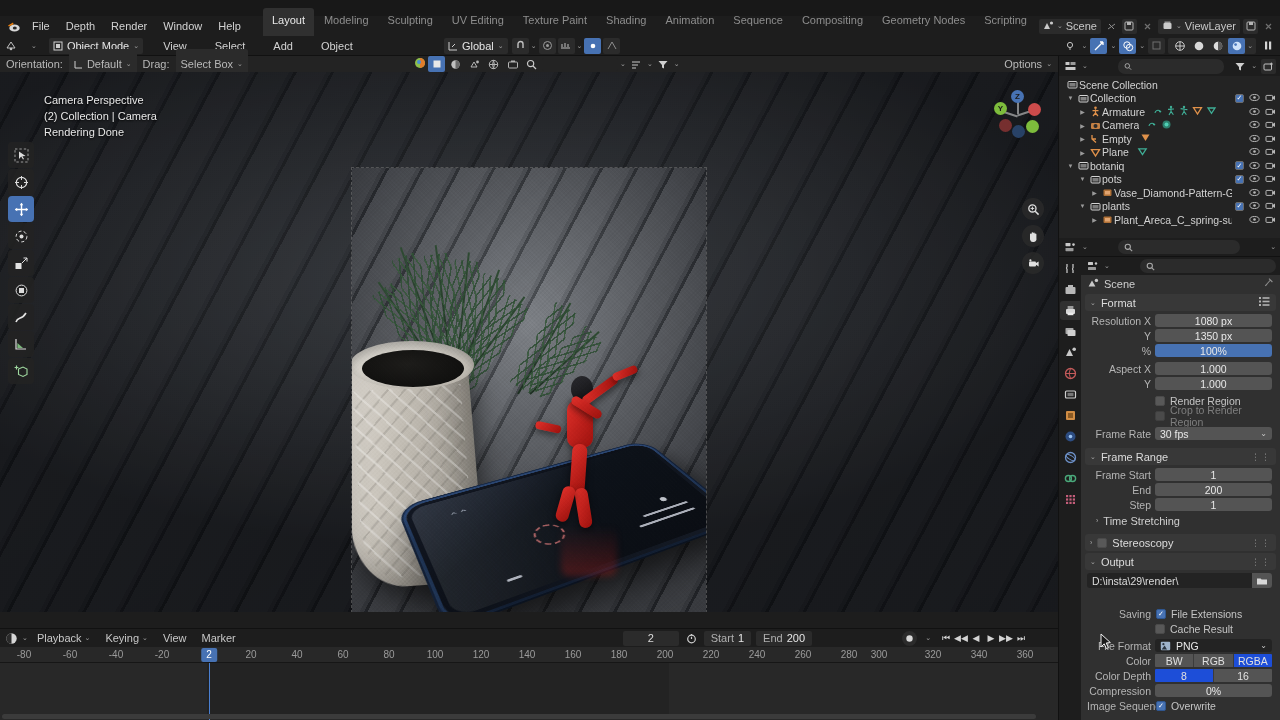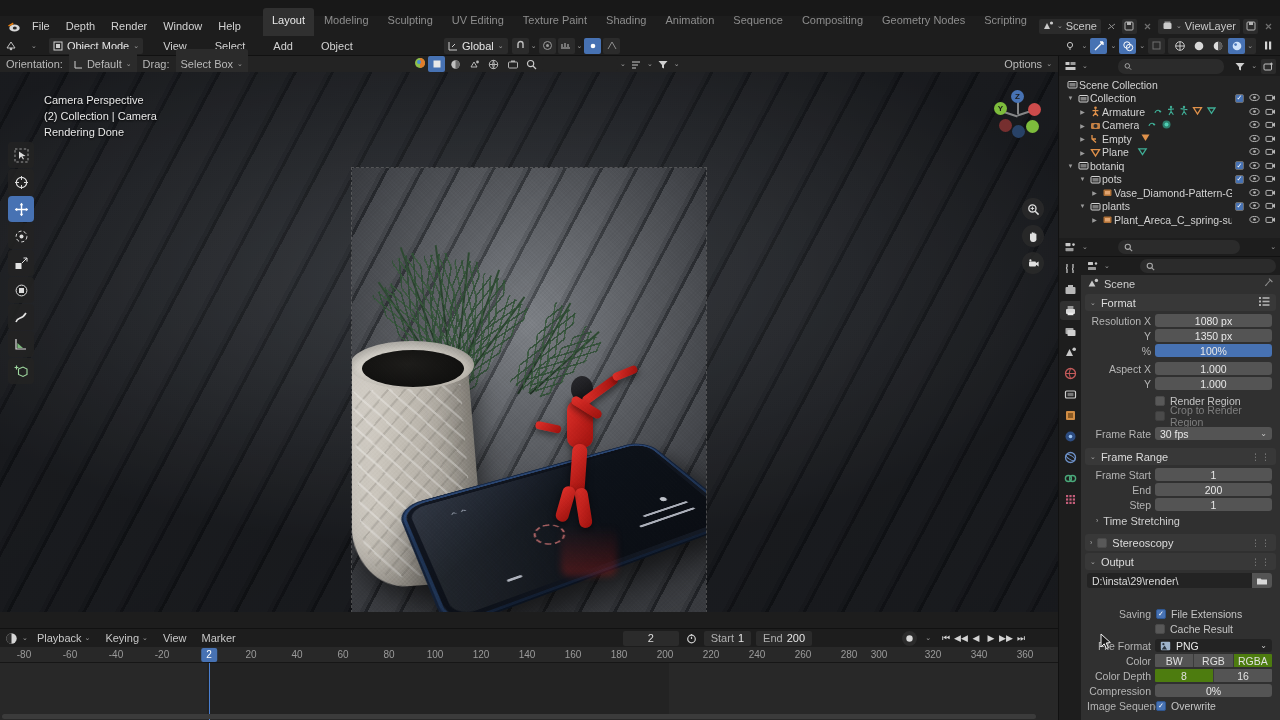--- a/index.html
+++ b/index.html
@@ -251,21 +251,21 @@
     padding-left:68px; font-size:10.5px; color:#c4c4c4; }
   .pchk { width:10px; height:10px; border-radius:2px; background:#4772b3; border:1px solid #2f5690;
     display:flex; align-items:center; justify-content:center; color:#fff; font-size:7px; flex-shrink:0; }
   .pchk.off { background:#585858; border-color:#4a4a4a; }
   .pchk.dim { background:#4a4a4a; border-color:#3f3f3f; }
   .dim { color:#7e7e7e; }
   .seg { flex:1; display:flex; height:13px; border-radius:1px; overflow:hidden; }
   .seg > div { flex:1; display:flex; align-items:center; justify-content:center;
     background:#545454; font-size:10.5px; color:#e0e0e0; border-right:1px solid #3b3b3b; }
   .seg > div:last-child { border-right:0; }
-  .seg > div.on { background:#4d7c0f; }
+  .seg > div.on { background:#1d4ed8; }
   .subpanel { display:flex; align-items:center; height:15px; gap:5px; font-size:11px;
     color:#cfcfcf; padding-left:9px; }
   .tri { font-size:7px; color:#a8a8a8; }
   .dots { position:absolute; right:5px; color:#8a8a8a; font-size:9px; letter-spacing:1px; }
   .pathrow { display:flex; align-items:center; height:15px; margin-bottom:19px; gap:0; }
   .pathfield { flex:1; height:15px; background:#232323; border-radius:3px 0 0 3px;
     display:flex; align-items:center; padding-left:5px; font-size:10.5px; color:#dcdcdc; }
   .folderbtn { width:20px; height:15px; background:#545454; border-radius:0 3px 3px 0;
     display:flex; align-items:center; justify-content:center; }
 

